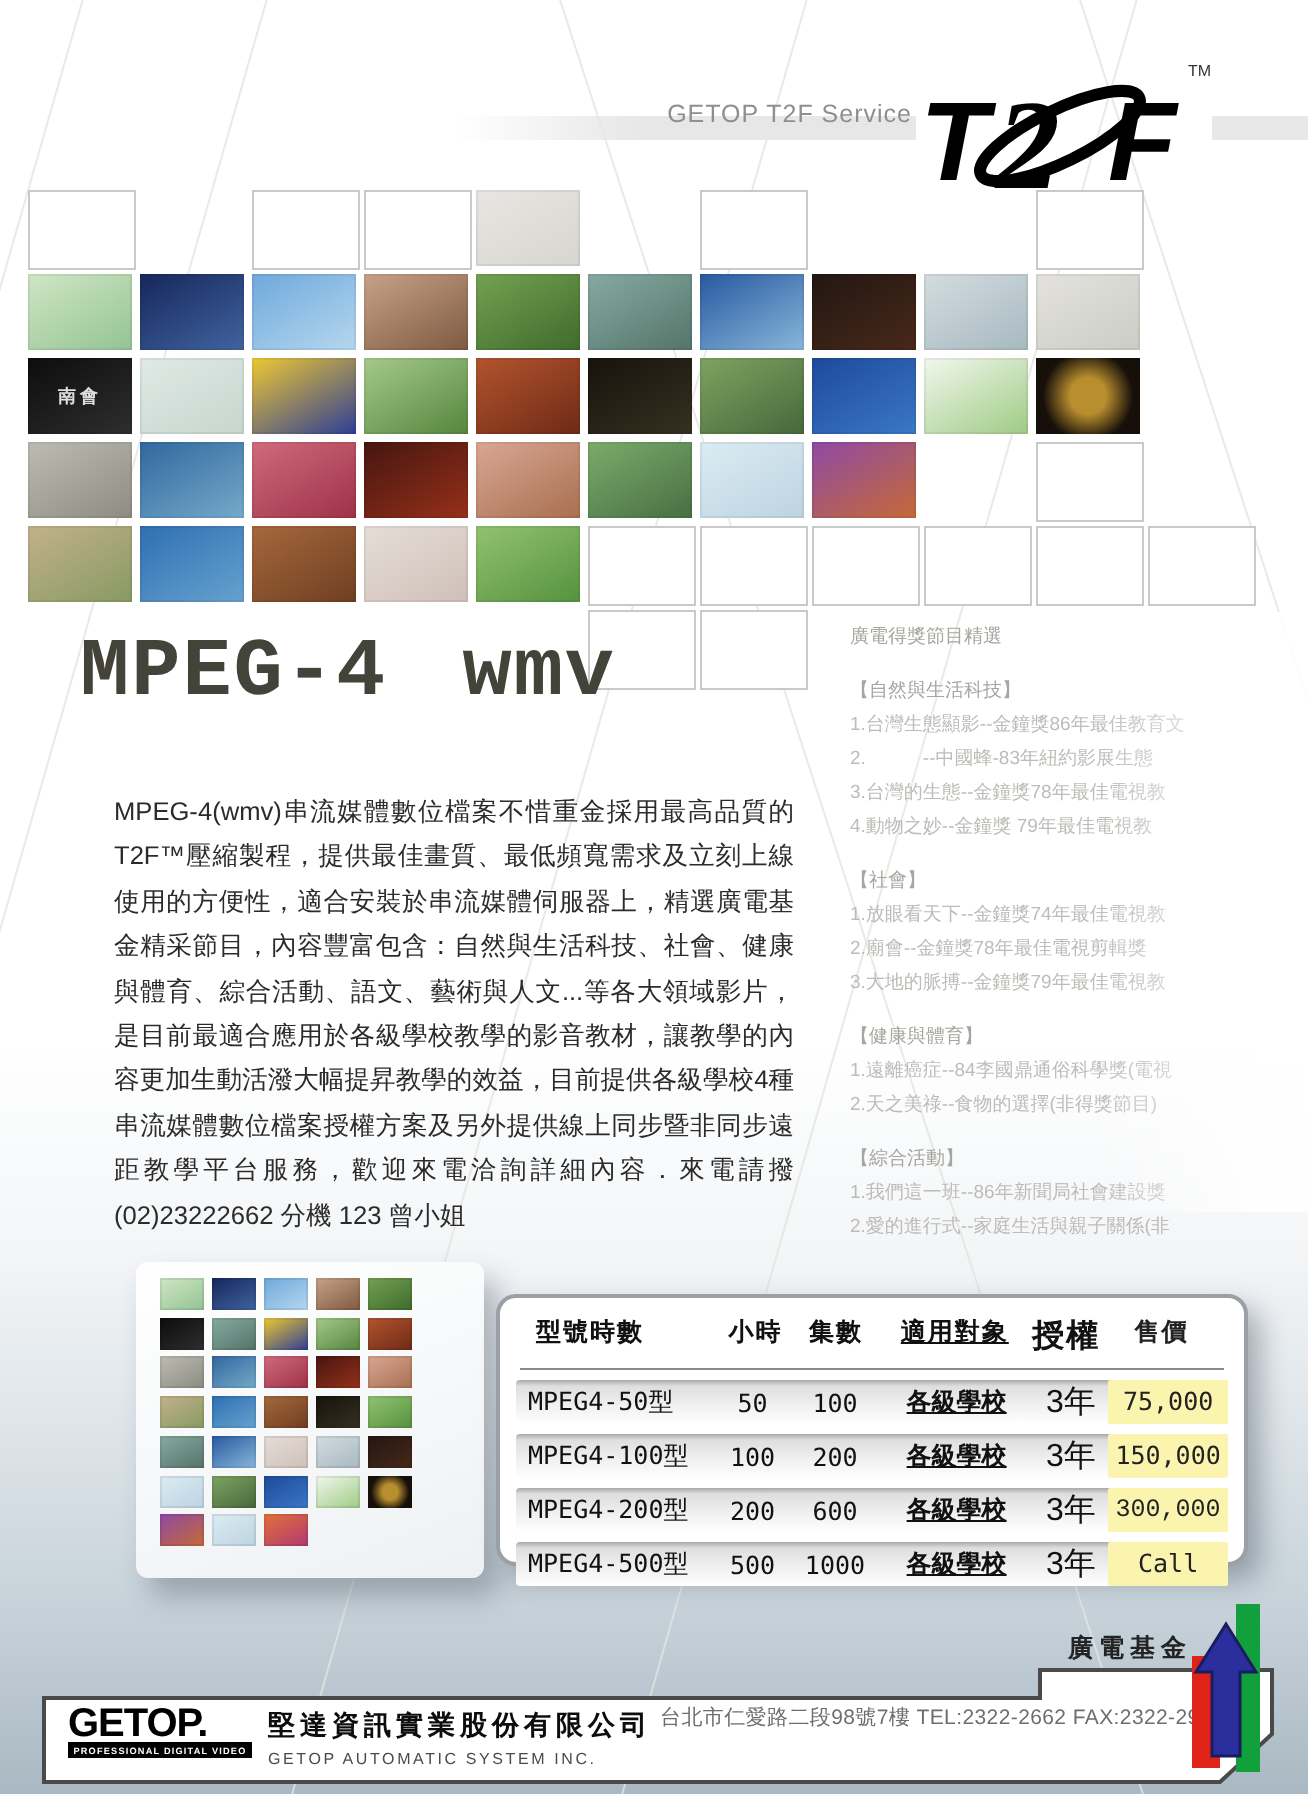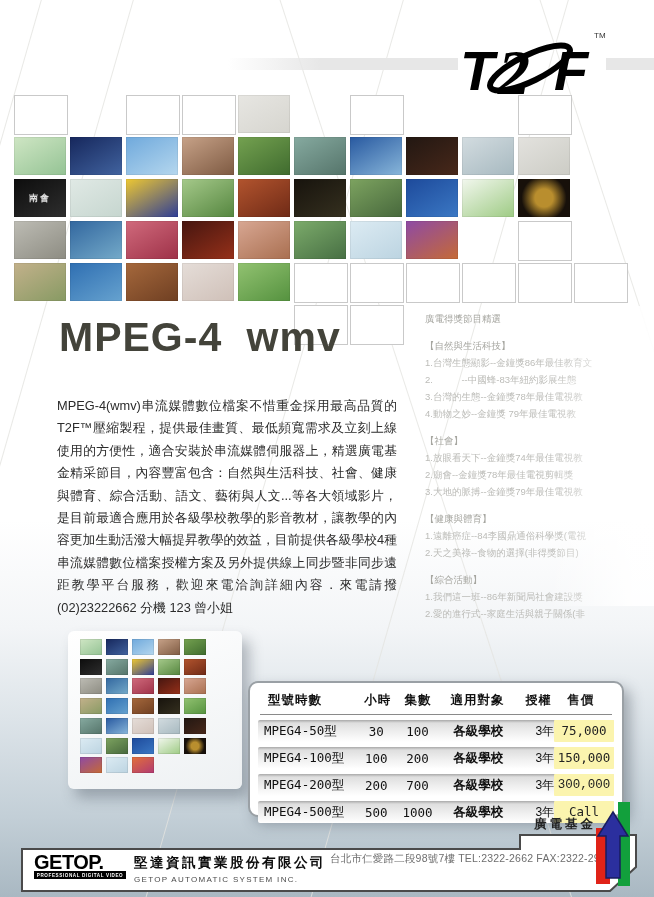--- a/index.html
+++ b/index.html
@@ -16,49 +16,49 @@
   #band-right{left:606px;top:58px;width:48px;background:#e7e7e7;}
   #svc{position:absolute;top:50px;left:156px;width:300px;text-align:right;font-size:12.5px;color:#8f8f8f;letter-spacing:.5px;z-index:3;}
   #svc-sub{position:absolute;top:66px;left:156px;width:300px;text-align:right;font-size:13.5px;font-weight:bold;color:#141414;letter-spacing:2px;z-index:3;}
   #t2f-logo{position:absolute;left:458px;top:26px;z-index:4;}
   
   .tile{position:absolute;width:52px;height:38px;z-index:3;}
   .tile.box{background:#fff;border:1px solid #c9c9c9;}
   .tile.photo{box-shadow:inset 0 0 0 1px rgba(0,0,0,.06);display:flex;align-items:center;justify-content:center;}
   .tile .lbl{font-size:9px;letter-spacing:2px;font-weight:bold;}
   
-  #title1{position:absolute;left:59px;top:314px;font-size:41px;font-weight:bold;color:#43433a;letter-spacing:1px;word-spacing:12px;z-index:5;}
+  #title1{position:absolute;left:40px;top:314px;font-size:41px;font-weight:bold;color:#43433a;letter-spacing:1px;word-spacing:12px;z-index:5;font-family:Liberation Mono, monospace;}
   #title2{position:absolute;left:57px;top:356px;font-size:25.5px;font-weight:bold;color:#43433a;letter-spacing:.5px;z-index:5;white-space:nowrap;}
   
   #para{position:absolute;left:57px;top:395px;width:340px;font-size:12.8px;line-height:22.4px;color:#2b2b2b;text-align:justify;z-index:4;}
   
   #awards{position:absolute;left:425px;top:310px;width:320px;font-size:9.5px;line-height:17px;color:#bcbcb8;z-index:2;}
   #awards .aw-title,#awards .aw-cat{color:#a6a6a0;}
   #awards .aw-sec{margin-top:10px;}
   #awards div{white-space:nowrap;}
   #aw-fade{position:absolute;left:548px;top:306px;width:106px;height:300px;z-index:3;
     background:linear-gradient(90deg,rgba(255,255,255,0),rgba(255,255,255,.92) 80%);}
   
   #mini-panel{position:absolute;left:68px;top:631px;width:174px;height:158px;border-radius:6px;z-index:3;
     background:linear-gradient(160deg,#ffffff,#eef1f3);box-shadow:7px 9px 14px rgba(70,82,94,.38);}
   .mtile{position:absolute;width:22px;height:16px;z-index:4;box-shadow:inset 0 0 0 1px rgba(0,0,0,.08);}
   
-  #price-panel{position:absolute;left:248px;top:681px;width:372px;height:132px;z-index:5;background:#fff;
+  #price-panel{position:absolute;left:248px;top:647px;width:372px;height:132px;z-index:5;background:#fff;
     border:2px solid #9aa0a5;border-radius:10px;box-shadow:6px 7px 14px rgba(60,70,82,.40);}
   #price-head{display:flex;padding:9px 12px 5px 12px;font-size:13px;font-weight:bold;color:#1d1d1d;}
   #price-head .c{letter-spacing:1px;}
   #price-div{height:1px;background:#8a8a8a;margin:0 10px;}
   .prow{display:flex;align-items:center;height:22px;margin:5px 8px 0 8px;border-radius:2px;
     background:linear-gradient(180deg,#a9a9a9 0px,#dedede 3px,#efefef 55%,#ffffff 100%);}
   .c{display:inline-block;}
   .c-model{width:100px;padding-left:6px;font-family:"DejaVu Sans Mono",monospace;font-size:12.5px;color:#111;}
   .c-hours{width:40px;text-align:center;font-family:"DejaVu Sans Mono",monospace;font-size:12.5px;color:#111;}
   .c-eps{width:48px;text-align:center;font-family:"DejaVu Sans Mono",monospace;font-size:12.5px;color:#111;}
-  .c-target{width:82px;text-align:center;font-size:12.5px;font-weight:bold;color:#111;}
-  .c-lic{width:40px;text-align:right;font-size:12px;color:#111;}
+  .c-target{width:82px;text-align:center;font-size:12.5px;font-weight:bold;color:#111;text-decoration:underline;}
+  .c-lic{width:40px;text-align:center;font-size:16px;color:#111;}
   .c-price{width:64px;text-align:center;font-family:"DejaVu Sans Mono",monospace;font-size:12.5px;color:#222;}
   .prow .c-price{height:22px;line-height:22px;border-radius:1px;}
   
   #footer-svg{position:absolute;left:20px;top:830px;z-index:6;}
   #getop-block{position:absolute;left:34px;top:853px;z-index:7;}
   #getop-word{font-size:20px;font-weight:900;color:#000;letter-spacing:-.5px;line-height:18px;font-family:"Liberation Sans",sans-serif;}
   #getop-bar{width:92px;background:#000;color:#fff;font-size:4.6px;letter-spacing:.6px;text-align:center;padding:1.5px 0;font-weight:bold;}
   #company-block{position:absolute;left:134px;top:854px;z-index:7;}
   #company-zh{font-size:13.5px;font-weight:bold;color:#0d0d0d;letter-spacing:2.5px;}
   #company-en{font-size:8px;color:#4a4a4a;letter-spacing:1.3px;margin-top:3px;}
@@ -75,20 +75,21 @@
 
   <div class="dl" style="left:58px;transform:rotate(16deg);"></div>
   <div class="dl" style="left:150px;transform:rotate(16deg);"></div>
   <div class="dl" style="left:420px;transform:rotate(16deg);"></div>
   <div class="dl" style="left:585px;transform:rotate(16deg);"></div>
   <div class="dl" style="left:260px;transform:rotate(-18deg);"></div>
   <div class="dl" style="left:520px;transform:rotate(-18deg);"></div>
 
   <div id="band-main" class="band"></div>
   <div id="band-right" class="band"></div>
+  <div id="svc">GETOP T2F Service</div>
 
   <div id="t2f-logo">
     <svg width="150" height="80" viewBox="0 0 150 80">
       <ellipse cx="72" cy="42" rx="44" ry="13" fill="none" stroke="#000" stroke-width="6" transform="rotate(-26 72 42)"></ellipse>
       <text x="2" y="64" font-family="Liberation Sans, sans-serif" font-size="56" font-weight="bold" font-style="italic" fill="#000">T</text>
       <text x="40" y="68" font-family="Liberation Serif, serif" font-size="64" font-weight="bold" font-style="italic" fill="#000">2</text>
       <text x="96" y="64" font-family="Liberation Sans, sans-serif" font-size="56" font-weight="bold" font-style="italic" fill="#000">F</text>
       <text x="136" y="12" font-family="Liberation Sans, sans-serif" font-size="8" fill="#333">TM</text>
     </svg>
   </div>
@@ -221,38 +222,38 @@
         <span class="c c-hours" style="font-family: &quot;Liberation Sans&quot;, sans-serif; font-weight: bold;">小時</span>
         <span class="c c-eps" style="font-family: &quot;Liberation Sans&quot;, sans-serif; font-weight: bold;">集數</span>
         <span class="c c-target" style="font-family: &quot;Liberation Sans&quot;, sans-serif; font-weight: bold;">適用對象</span>
         <span class="c c-lic" style="font-family: &quot;Liberation Sans&quot;, sans-serif; font-weight: bold;">授權</span>
         <span class="c c-price" style="font-family: &quot;Liberation Sans&quot;, sans-serif; font-weight: bold;">售價</span>
       </div>
     <div id="price-div"></div>
     <div id="price-rows">
         <div class="prow">
           <span class="c c-model">MPEG4-50型</span>
-          <span class="c c-hours">30</span>
+          <span class="c c-hours">50</span>
           <span class="c c-eps">100</span>
           <span class="c c-target">各級學校</span>
           <span class="c c-lic">3年</span>
           <span class="c c-price" style="background: rgb(251, 244, 174);">75,000</span>
         </div>
         <div class="prow">
           <span class="c c-model">MPEG4-100型</span>
           <span class="c c-hours">100</span>
           <span class="c c-eps">200</span>
           <span class="c c-target">各級學校</span>
           <span class="c c-lic">3年</span>
           <span class="c c-price" style="background: rgb(251, 244, 174);">150,000</span>
         </div>
         <div class="prow">
           <span class="c c-model">MPEG4-200型</span>
           <span class="c c-hours">200</span>
-          <span class="c c-eps">700</span>
+          <span class="c c-eps">600</span>
           <span class="c c-target">各級學校</span>
           <span class="c c-lic">3年</span>
           <span class="c c-price" style="background: rgb(251, 244, 174); font-family: Liberation Mono, monospace;">300,000</span>
         </div>
         <div class="prow">
           <span class="c c-model">MPEG4-500型</span>
           <span class="c c-hours">500</span>
           <span class="c c-eps">1000</span>
           <span class="c c-target">各級學校</span>
           <span class="c c-lic">3年</span>

